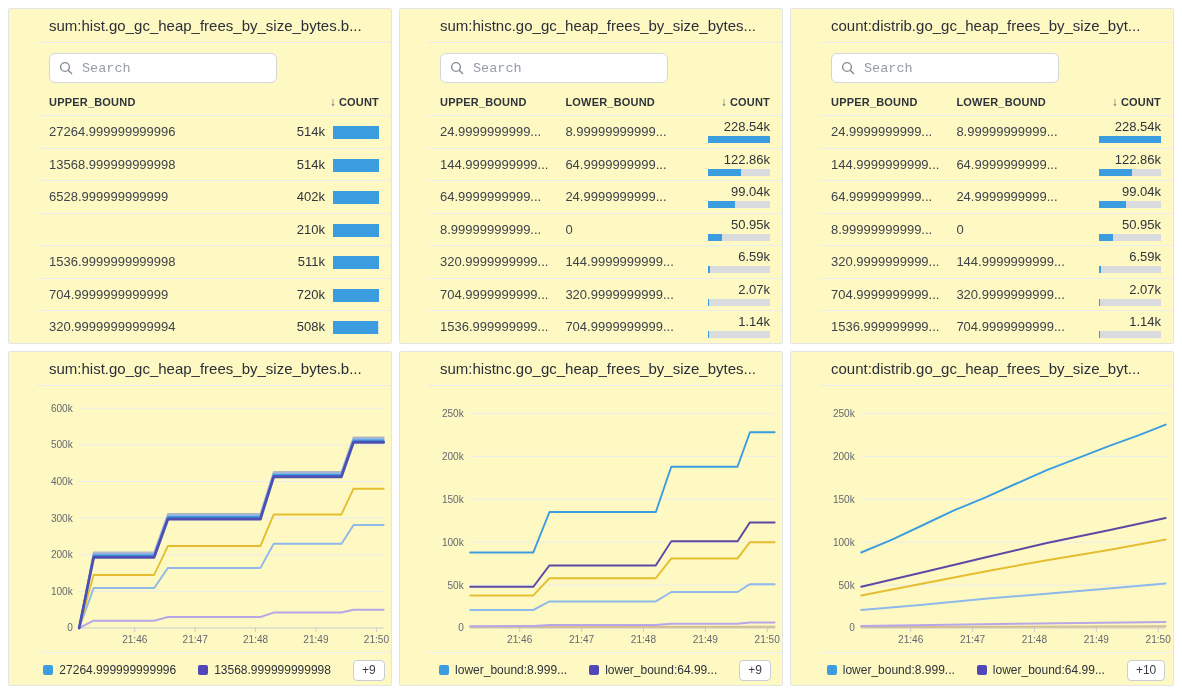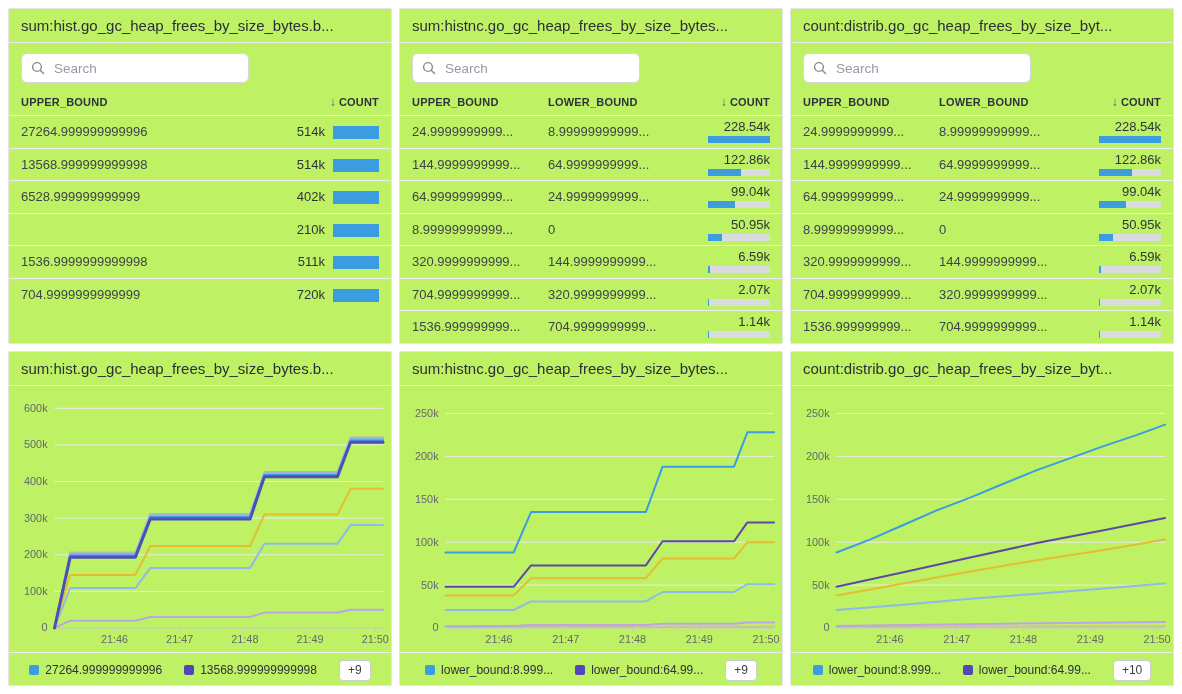--- a/index.html
+++ b/index.html
@@ -1,24 +1,24 @@
 <!DOCTYPE html>
 <html><head>
 <meta charset="utf-8">
 <style>
   html,body{margin:0;padding:0;background:#ffffff;}
   body{font-family:"Liberation Sans",sans-serif;-webkit-font-smoothing:antialiased;}
   .page{display:grid;grid-template-columns:repeat(3,1fr);grid-template-rows:336px 335px;gap:7px;padding:8px;width:1182px;height:694px;box-sizing:border-box;}
-  .panel{background:#bef264;border:1px solid #e2e4e8;border-radius:2px;box-sizing:border-box;overflow:hidden;display:flex;flex-direction:column;}
+  .panel{background:#fef9c3;border:1px solid #e2e4e8;border-radius:2px;box-sizing:border-box;overflow:hidden;display:flex;flex-direction:column;padding-left:28px;}
   .ptitle{padding:7px 12px;font-size:15px;line-height:19px;color:#2b2f38;border-bottom:1px solid #eaebee;white-space:nowrap;overflow:hidden;flex:0 0 auto;}
   
   .searchwrap{padding:10px 12px 7px;flex:0 0 auto;}
   .searchbox{display:flex;align-items:center;height:30px;width:228px;border:1px solid #d3d6dc;border-radius:6px;padding:0 9px;box-sizing:border-box;background:#fff;}
   .searchbox svg{flex:0 0 auto;margin-right:7px;}
-  .searchbox input{border:none;outline:none;font-size:13.5px;color:#3f434b;width:100%;font-family:Liberation Sans, sans-serif;background:transparent;}
+  .searchbox input{border:none;outline:none;font-size:13.5px;color:#3f434b;width:100%;font-family:Liberation Mono, monospace;background:transparent;}
   .searchbox input::placeholder{color:#959ba5;}
   
   .thead{display:flex;align-items:center;padding:5px 12px 6px;font-size:11px;font-weight:700;color:#2f333b;flex:0 0 auto;letter-spacing:.2px;}
   .thead .h-upper{flex:0 0 38%;}
   .thead.single .h-upper{flex:1;}
   .thead .h-lower{flex:1;}
   .thead .h-count{margin-left:auto;display:flex;align-items:center;gap:3px;}
   .sort-arrow{font-size:12px;font-weight:400;color:#565b64;}
   .tbody{flex:1;}
   .trow{display:flex;align-items:center;height:32.5px;padding:0 12px;border-top:1px solid #ecedef;font-size:13px;color:#3f434b;box-sizing:border-box;}
@@ -109,20 +109,29 @@
               <span class="fill" style="width:99.4%"></span>
             </span>
           </span>
         </div>
         <div class="trow">
           <span class="cell upper">704.9999999999999</span>
           <span class="countcol">
             <span class="cnum">720k</span>
             <span class="ibar">
               <span class="fill" style="width:99.2%"></span>
+            </span>
+          </span>
+        </div>
+        <div class="trow">
+          <span class="cell upper">320.99999999999994</span>
+          <span class="countcol">
+            <span class="cnum">508k</span>
+            <span class="ibar">
+              <span class="fill" style="width:98.8%"></span>
             </span>
           </span>
         </div>
       </div>
   </section>
 
   <section class="panel">
     <header class="ptitle">sum:histnc.go_gc_heap_frees_by_size_bytes...</header>
     <div class="searchwrap">
       <div class="searchbox">

